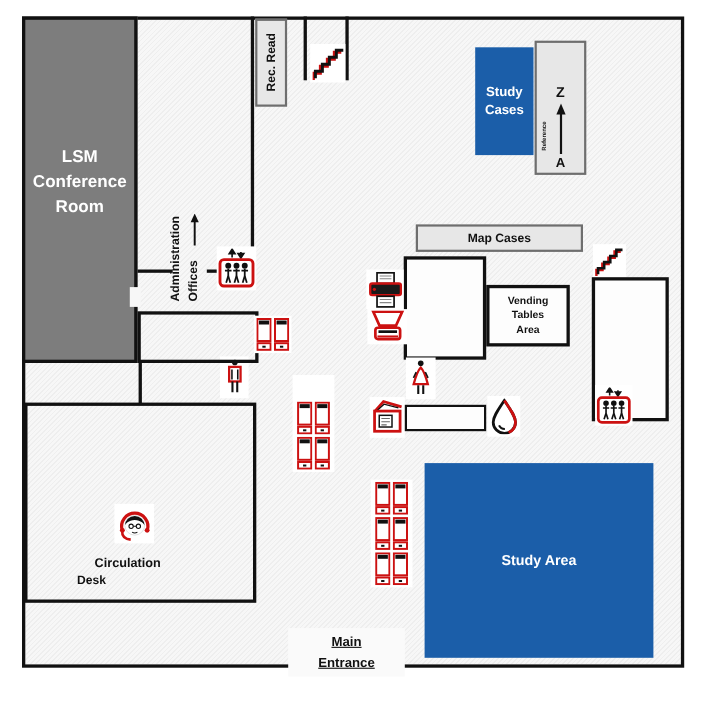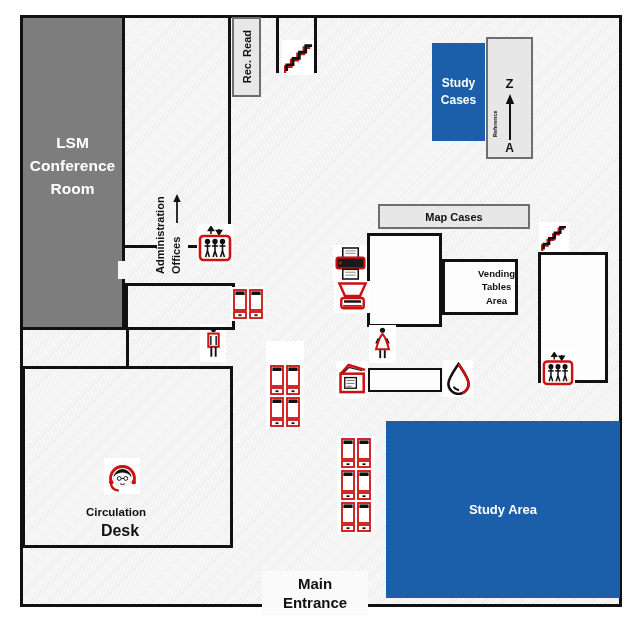--- a/index.html
+++ b/index.html
@@ -191,21 +191,21 @@
     <div class="abs blk" style="left:0;top:102px;width:100%;text-align:center;font-size:12px;">A</div>
   </div>
 
 
   <div class="panel ctr" style="left:378px;top:178px;width:152px;height:25px;margin-top:26px;">
     <span class="blk" style="font-size:11px;">Map Cases</span>
   </div>
 
   <div class="room" style="left:367px;top:233px;width:75px;height:94px;background:#fdfdfd;"></div>
 
-  <div class="room ctr" style="left:442px;top:259px;width:76px;height:56px;background:#fdfdfd;justify-content:flex-end;">
+  <div class="room ctr" style="left:442px;top:259px;width:76px;height:56px;background:#fdfdfd;">
     <div class="blk" style="font-size:9.5px;line-height:13.5px;">
       <div>Vending</div>
       <div>Tables</div>
       <div>Area</div>
     </div>
   </div>
 
   <div class="iconpatch" style="left:333px;top:245px;width:34px;height:36px;">
     <svg width="31" height="33">
         <use href="#sym-printer"></use>
@@ -312,26 +312,26 @@
     </div>
   </div>
 
   <div class="room" style="left:22px;top:366px;width:211px;height:182px;"></div>
   <div class="iconpatch" style="left:104px;top:458px;width:36px;height:36px;">
     <svg width="33" height="33">
         <use href="#sym-headset"></use>
       </svg>
   </div>
   <div class="abs blk" style="left:66px;top:506px;width:100px;text-align:center;font-size:11.5px;">Circulation</div>
-  <div class="abs blk" style="left:70px;top:522px;width:100px;text-align:center;font-size:16px;">Desk</div>
-
-  <div class="bluebox" style="left:386px;top:421px;width:234px;height:177px;font-size:13px;">
+  <div class="abs blk" style="left:70px;top:522px;width:100px;text-align:left;font-size:11px;">Desk</div>
+
+  <div class="bluebox" style="left:386px;top:421px;width:208px;height:177px;font-size:13px;">
     <div>Study Area</div>
   </div>
 
   <div class="abs" style="left:262px;top:571px;width:106px;height:44px;background:#fafafa;z-index:5;text-align:center;">
-    <div class="blk" style="font-size:15px;line-height:19px;padding-top:3px;">
+    <div class="blk" style="font-size:12px;line-height:19px;padding-top:3px;text-decoration:underline;">
       <div>Main</div>
       <div>Entrance</div>
     </div>
   </div>
 
 </div>
 
 </body></html>

